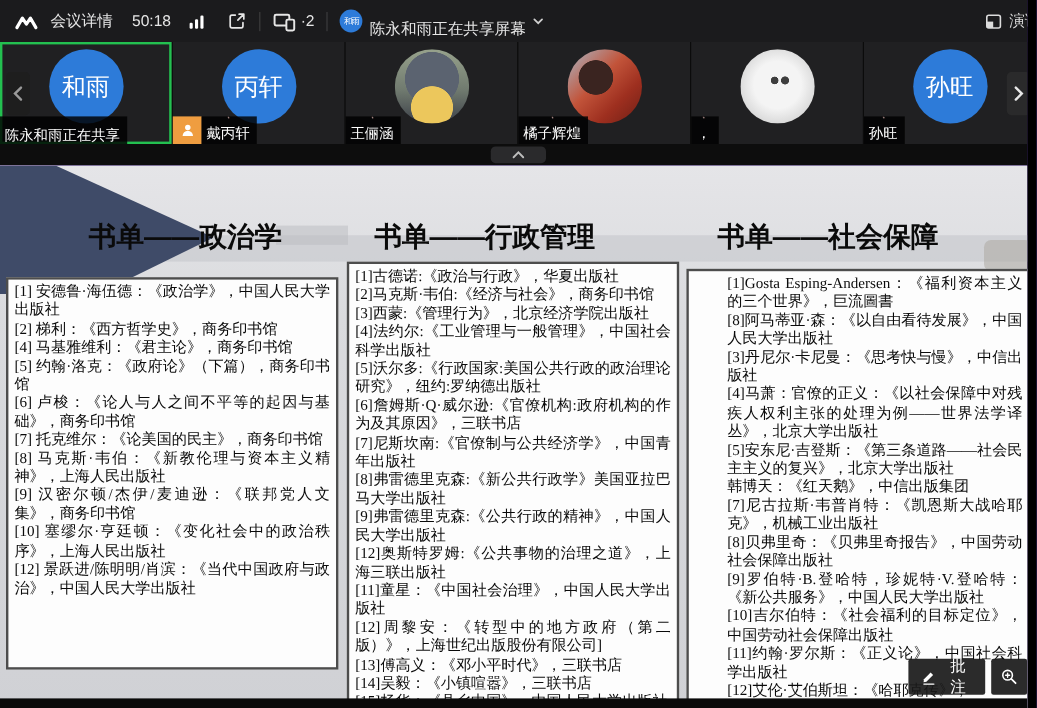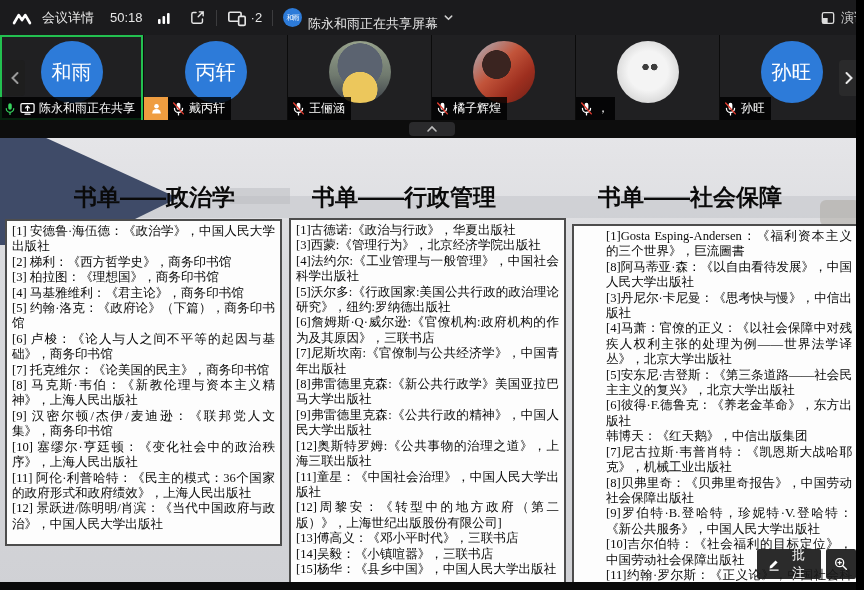--- a/index.html
+++ b/index.html
@@ -31,21 +31,21 @@
       linear-gradient(180deg, #97a28c 0%, #707a6f 55%, #3c4049 100%); }
   .av-red { background:
       radial-gradient(circle at 38% 38%, #3a2420 0 26%, rgba(0,0,0,0) 27%),
       linear-gradient(135deg, #aab7c6 0%, #c2543a 42%, #9e2f1f 70%, #6e1f16 100%); }
   .av-sketch { background:
       radial-gradient(circle at 46% 42%, #3d3d3d 0 6%, rgba(0,0,0,0) 7%),
       radial-gradient(circle at 60% 42%, #3d3d3d 0 6%, rgba(0,0,0,0) 7%),
       radial-gradient(circle at 50% 48%, #f4f4f4 0 44%, #dcdcdc 70%, #c8c8c8 100%); }
   .tlabel { position:absolute; left:0; bottom:0; background:rgba(0,0,0,0.82); color:#fff;
             font-size:12px; height:23px; display:flex; align-items:center; gap:4px; padding:0 6px 0 4px;
-            max-width:143px; white-space:nowrap; }
+            max-width:143px; white-space:nowrap;flex-direction:column; }
   .tlabel.with-badge { left:24px; }
   .host-badge { position:absolute; left:0; bottom:0; width:24px; height:23px; background:#ef9d40;
                 display:flex; align-items:center; justify-content:center; }
   .nav-arrow { position:absolute; top:50%; transform:translateY(-50%); width:20px; height:36px;
                background:rgba(30,30,30,0.75); border-radius:4px; display:flex; align-items:center;
                justify-content:center; z-index:4; }
   .nav-left { left:5px; } .nav-right { right:5px; background:rgba(45,45,45,0.85); }
 
   .strip-footer { position:absolute; top:120px; left:0; width:864px; height:18px; background:#0d0d0d; }
   .collapse-tab { position:absolute; left:50%; transform:translateX(-50%); bottom:2px; width:46px; height:14px;
@@ -57,21 +57,21 @@
   .bg-band { position:absolute; left:0; top:58px; width:864px; height:22px; background:#c3c5ca; opacity:0.55; }
   .bg-blob1 { position:absolute; left:820px; top:62px; width:40px; height:26px; background:#a9a59d; opacity:0.5; border-radius:6px; }
   .bg-blob2 { position:absolute; left:230px; top:50px; width:60px; height:16px; background:#b9bbc0; opacity:0.5; }
   .banner-arrow { position:absolute; left:0; top:0; width:178px; height:107px; background:#3f4b68;
                   clip-path:polygon(0 0, 26% 0, 100% 56%, 46% 100%, 0 100%); }
   .col-title { position:absolute; top:44px; font-size:23px; font-weight:700; color:#0a0a0a;
                font-family:"Liberation Sans", sans-serif; white-space:nowrap; }
   .t0 { left:74px;text-align:right; } .t1 { left:312px; } .t2 { left:598px; }
   .box { position:absolute; background:#fdfdfd; border:2px solid #4d4d4d; padding:3px 5px; overflow:hidden;
          font-family:"Liberation Serif", serif; color:#0a0a0a; font-size:12.6px; line-height:15.4px; }
-  .b0 { left:5px;  top:81px; width:277px; height:327px; }
+  .b0 { left:5px;  top:93px; width:277px; height:327px; }
   .b1 { left:289px; top:80px; width:277px; height:372px; }
   .b2 { left:572px; top:86px; width:287px; height:366px;padding-left:32px; }
   .bi { text-align:justify; }
   .letterbox { position:absolute; left:0; top:582px; width:864px; height:8px; background:#0a0a0a; z-index:3; }
 
   
   .floaters { position:absolute; left:757px; top:549px; display:flex; gap:5px; z-index:6; }
   .fbtn { height:30px; background:rgba(25,25,25,0.92); border:none; border-radius:2px; color:#fff;
           font-size:13px; display:flex; align-items:center; justify-content:center; gap:5px; padding:0 10px;
           font-family:"Liberation Sans", sans-serif; }
@@ -239,34 +239,33 @@
     <div class="banner-arrow"></div>
 
     <span class="col-title t0">书单——政治学</span>
     <span class="col-title t1">书单——行政管理</span>
     <span class="col-title t2">书单——社会保障</span>
 
     <div class="box b0">
 
     <div class="bi">[1] 安德鲁·海伍德：《政治学》，中国人民大学出版社</div>
         <div class="bi">[2] 梯利：《西方哲学史》，商务印书馆</div>
-        <div class="bi">[3] 柏拉图：《理想国》，商务印书馆</div>
         <div class="bi">[4] 马基雅维利：《君主论》，商务印书馆</div>
         <div class="bi">[5] 约翰·洛克：《政府论》（下篇），商务印书馆</div>
         <div class="bi">[6] 卢梭：《论人与人之间不平等的起因与基础》，商务印书馆</div>
         <div class="bi">[7] 托克维尔：《论美国的民主》，商务印书馆</div>
         <div class="bi">[8] 马克斯·韦伯：《新教伦理与资本主义精神》，上海人民出版社</div>
         <div class="bi">[9] 汉密尔顿/杰伊/麦迪逊：《联邦党人文集》，商务印书馆</div>
         <div class="bi">[10] 塞缪尔·亨廷顿：《变化社会中的政治秩序》，上海人民出版社</div>
-        <div class="bi">[11] 阿伦·利普哈特：《民主的模式：36个国家的政府形式和政府绩效》，上海人民出版社</div>
         <div class="bi">[12] 景跃进/陈明明/肖滨：《当代中国政府与政治》，中国人民大学出版社</div>
       </div>
     <div class="box b1">
 
     <div class="bi">[1]古德诺:《政治与行政》，华夏出版社</div>
+        <div class="bi">[2]马克斯·韦伯:《经济与社会》，商务印书馆</div>
         <div class="bi">[3]西蒙:《管理行为》，北京经济学院出版社</div>
         <div class="bi">[4]法约尔:《工业管理与一般管理》，中国社会科学出版社</div>
         <div class="bi">[5]沃尔多:《行政国家:美国公共行政的政治理论研究》，纽约:罗纳德出版社</div>
         <div class="bi">[6]詹姆斯·Q·威尔逊:《官僚机构:政府机构的作为及其原因》，三联书店</div>
         <div class="bi">[7]尼斯坎南:《官僚制与公共经济学》，中国青年出版社</div>
         <div class="bi">[8]弗雷德里克森:《新公共行政学》美国亚拉巴马大学出版社</div>
         <div class="bi">[9]弗雷德里克森:《公共行政的精神》，中国人民大学出版社</div>
         <div class="bi">[12]奥斯特罗姆:《公共事物的治理之道》，上海三联出版社</div>
         <div class="bi">[11]童星：《中国社会治理》，中国人民大学出版社</div>
         <div class="bi">[12]周黎安：《转型中的地方政府（第二版）》，上海世纪出版股份有限公司]</div>
@@ -274,21 +273,20 @@
         <div class="bi">[14]吴毅：《小镇喧嚣》，三联书店</div>
         <div class="bi">[15]杨华：《县乡中国》，中国人民大学出版社</div>
       </div>
     <div class="box b2">
 
     <div class="bi">[1]Gosta Esping-Andersen：《福利资本主义的三个世界》，巨流圖書</div>
         <div class="bi">[8]阿马蒂亚·森：《以自由看待发展》，中国人民大学出版社</div>
         <div class="bi">[3]丹尼尔·卡尼曼：《思考快与慢》，中信出版社</div>
         <div class="bi">[4]马萧：官僚的正义：《以社会保障中对残疾人权利主张的处理为例——世界法学译丛》，北京大学出版社</div>
         <div class="bi">[5]安东尼·吉登斯：《第三条道路——社会民主主义的复兴》，北京大学出版社</div>
-        <div class="bi">[6]彼得·F.德鲁克：《养老金革命》，东方出版社</div>
         <div class="bi">韩博天：《红天鹅》，中信出版集团</div>
         <div class="bi">[7]尼古拉斯·韦普肖特：《凯恩斯大战哈耶克》，机械工业出版社</div>
         <div class="bi">[8]贝弗里奇：《贝弗里奇报告》，中国劳动社会保障出版社</div>
         <div class="bi">[9]罗伯特·B.登哈特，珍妮特·V.登哈特：《新公共服务》，中国人民大学出版社</div>
         <div class="bi">[10]吉尔伯特：《社会福利的目标定位》，中国劳动社会保障出版社</div>
         <div class="bi">[11]约翰·罗尔斯：《正义论》，中国社会科学出版社</div>
         <div class="bi">[12]艾伦·艾伯斯坦：《哈耶克传》，</div>
         <div class="bi">[13]哈特利·迪安：《社会政策学十讲》，格致出版社</div>
       </div>
   </main>

